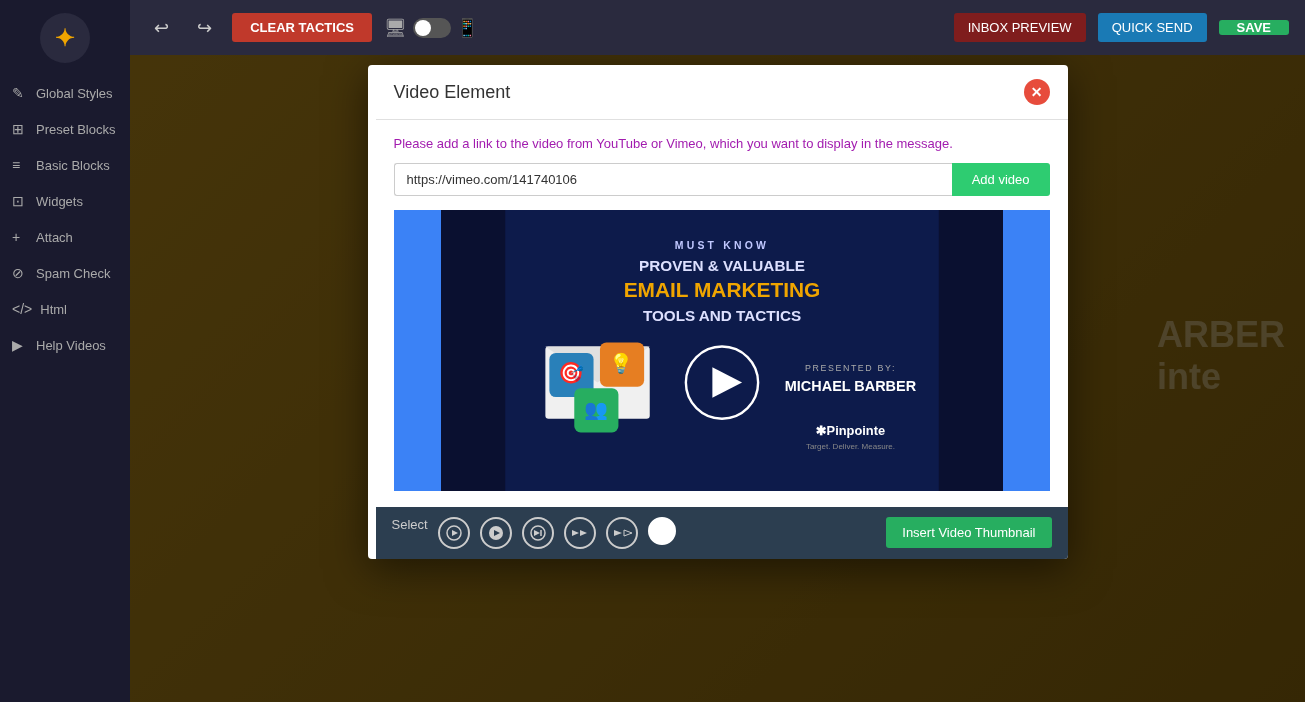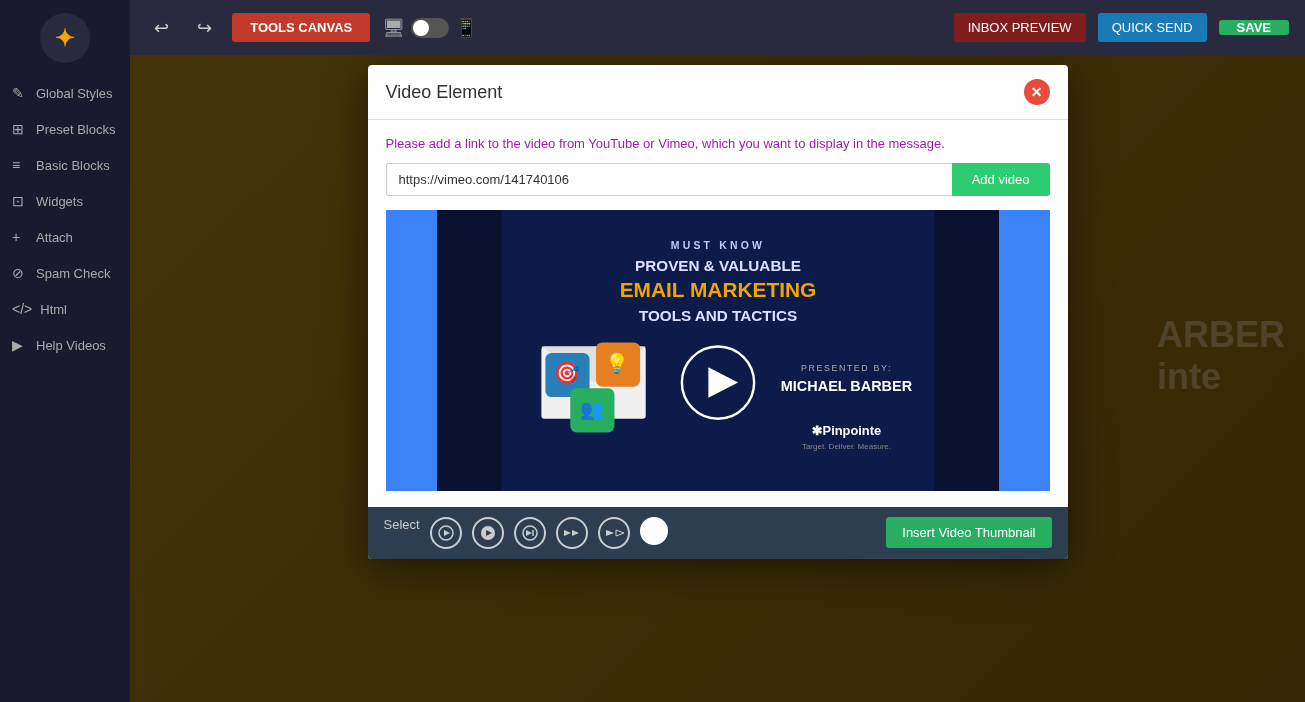--- a/index.html
+++ b/index.html
@@ -131,20 +131,21 @@
 
     
     .modal {
       background: #fff;
       border-radius: 4px;
       width: 700px;
       box-shadow: 0 10px 40px rgba(0,0,0,0.5);
       overflow: hidden;
       position: relative;
       margin-top: 0;
+      padding-left: 8px;
     }
     .modal-header {
       display: flex;
       align-items: center;
       justify-content: space-between;
       padding: 14px 18px;
       border-bottom: 1px solid #e0e0e0;
     }
     .modal-title {
       font-size: 18px;
@@ -285,21 +286,21 @@
   </div>
   <div class="sidebar-item">
     <span class="si-icon">▶</span>
     <span>Help Videos</span>
   </div>
 </div>
 
 <div class="topbar">
   <button class="btn-undo">↩</button>
   <button class="btn-redo">↪</button>
-  <button class="btn-clear">TOOLS CANVAS</button>
+  <button class="btn-clear">CLEAR TACTICS</button>
   <div class="toggle-group">
     <span class="toggle-icon">🖥</span>
     <div class="toggle-switch">
       <div class="toggle-knob"></div>
     </div>
     <span class="toggle-icon">📱</span>
   </div>
   <div class="topbar-spacer"></div>
   <button class="btn-inbox">INBOX PREVIEW</button>
   <button class="btn-quick">QUICK SEND</button>

